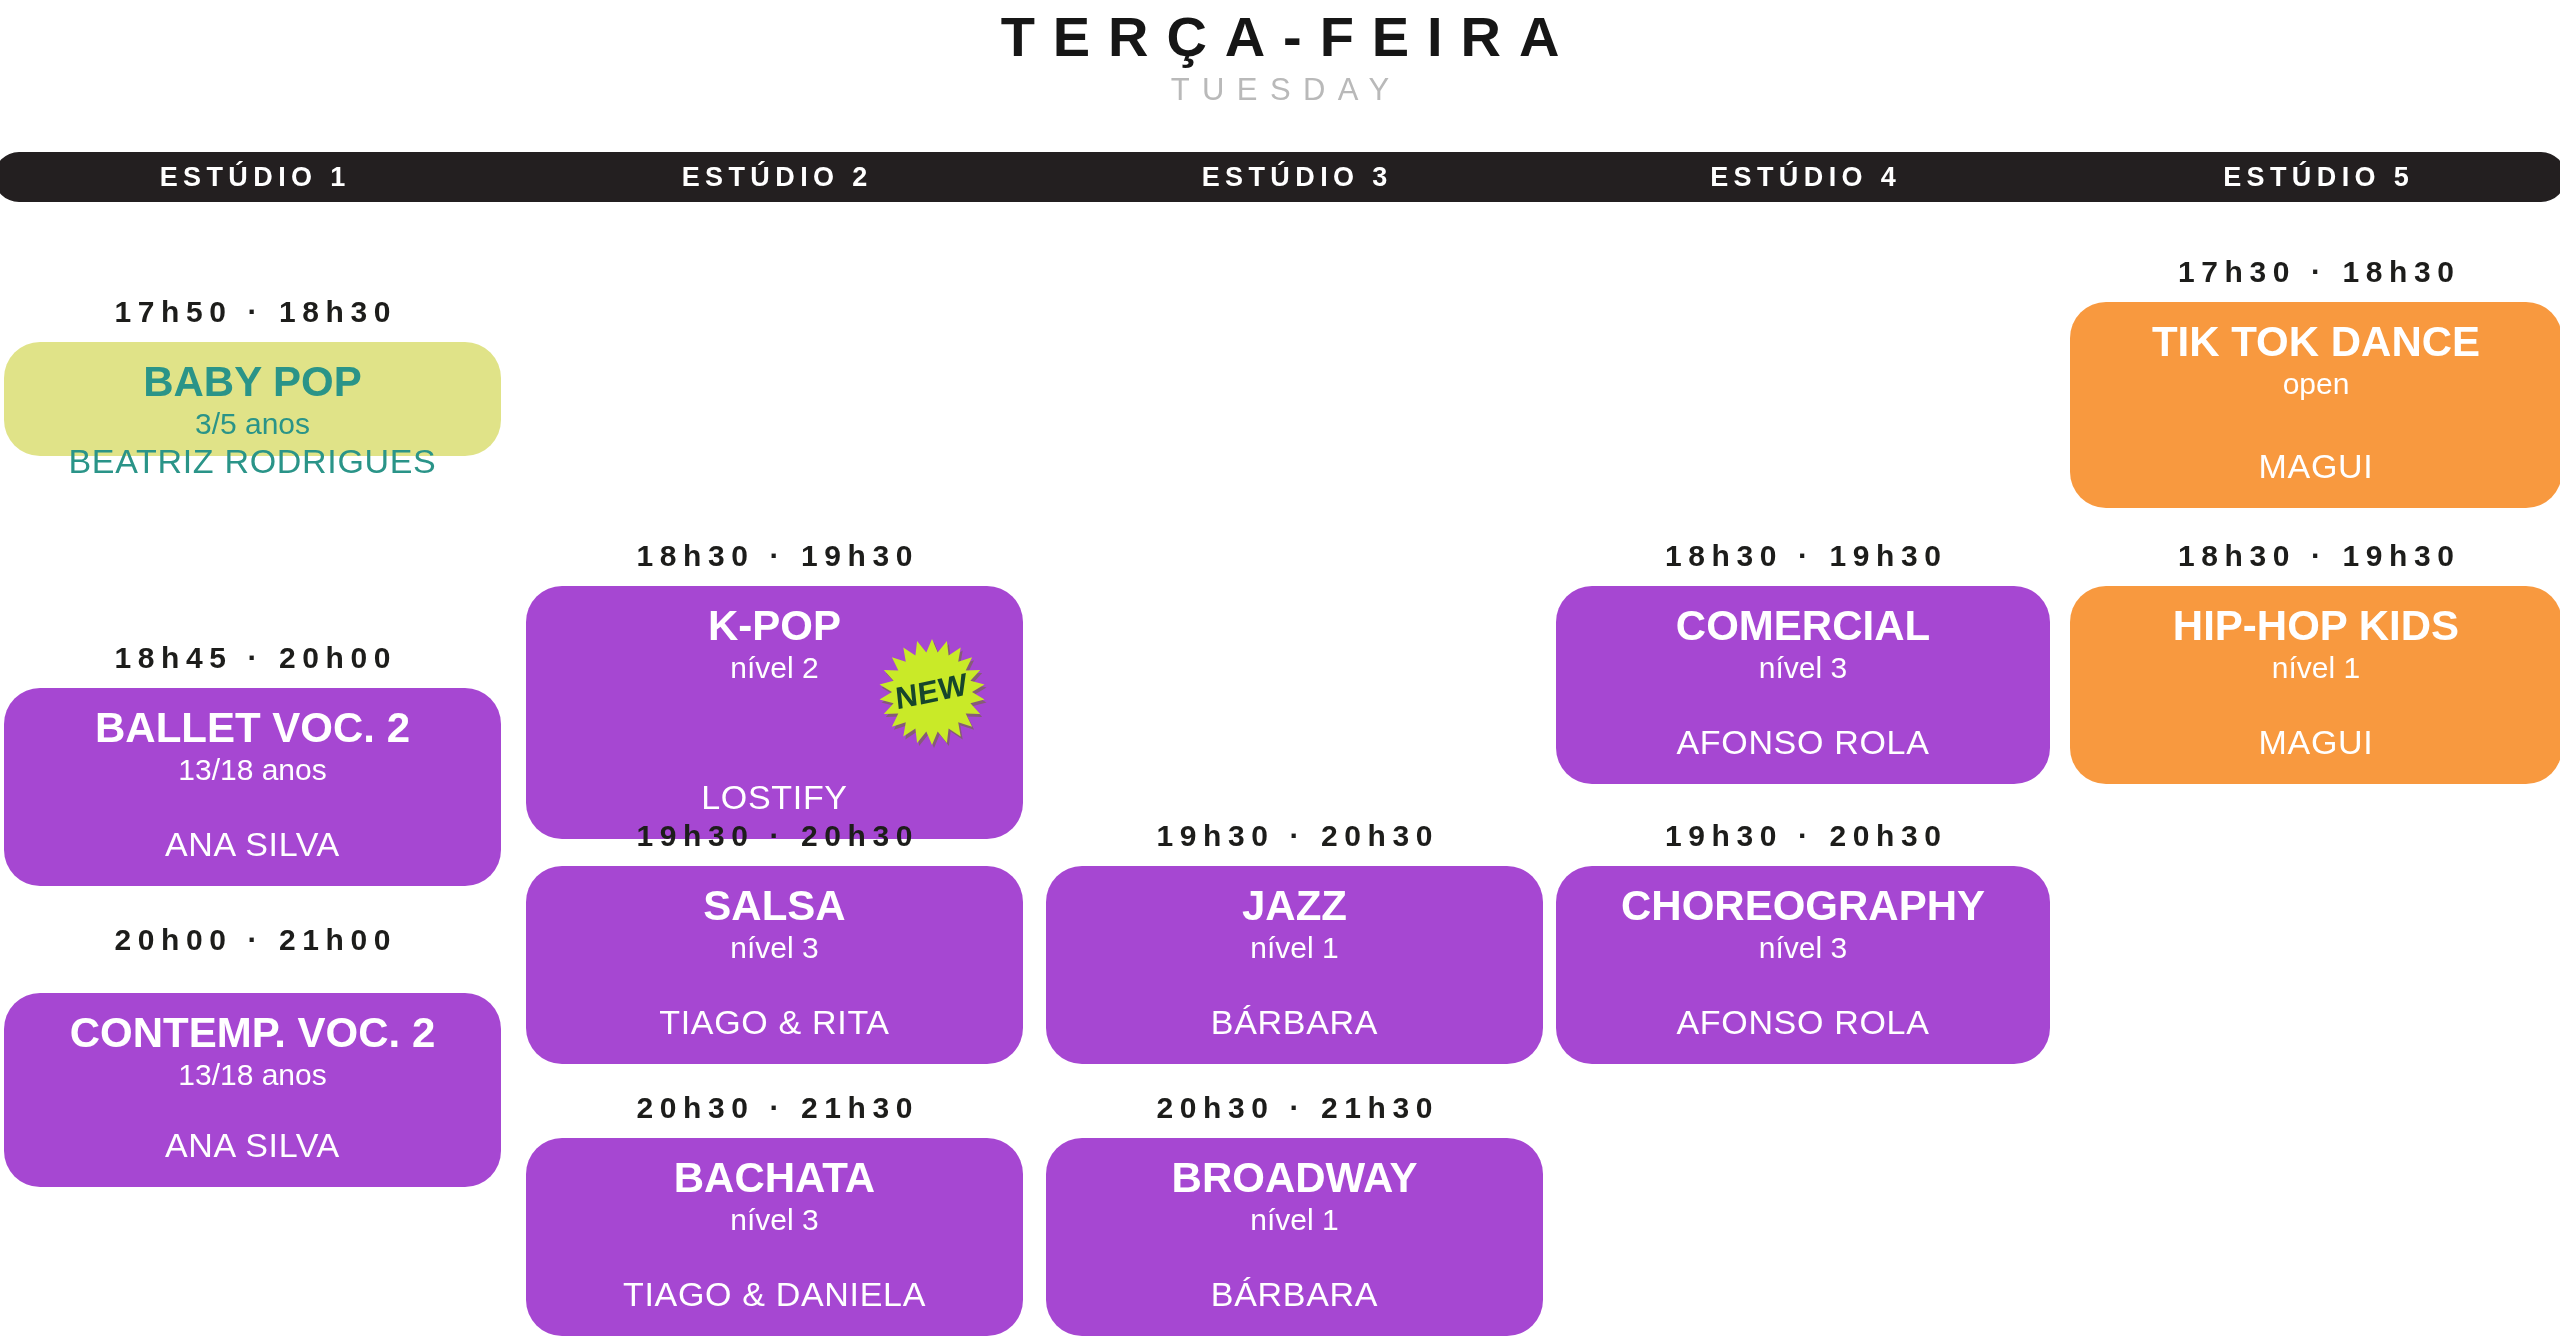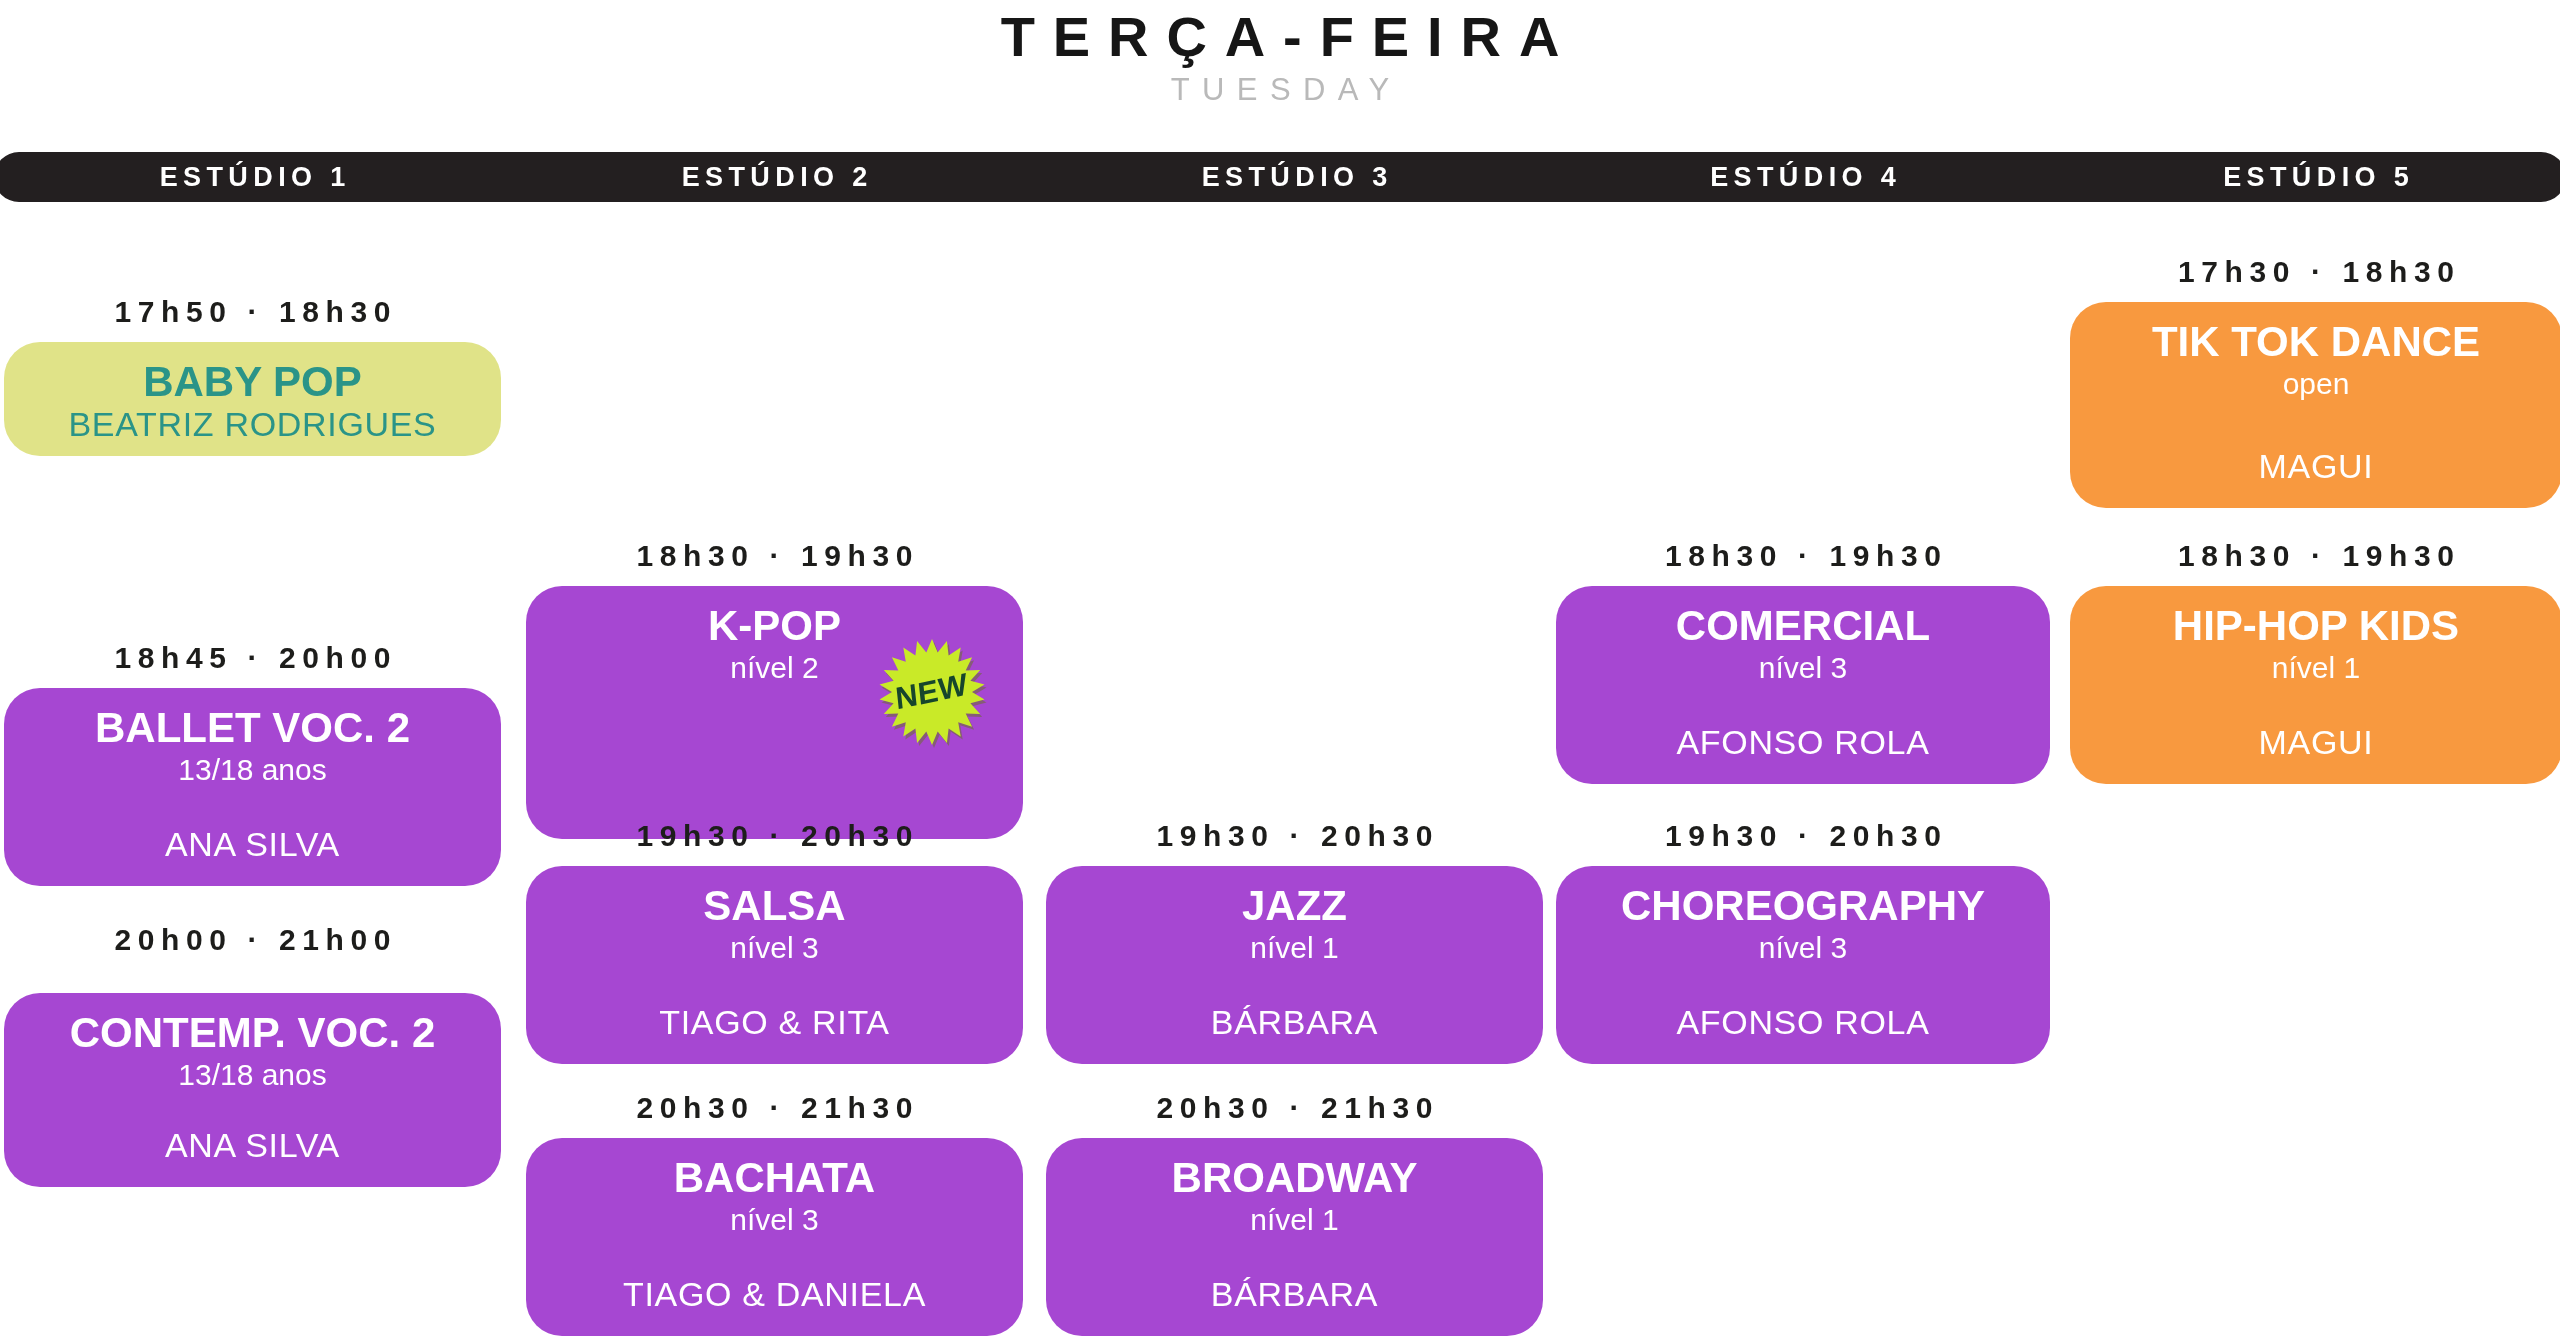--- a/index.html
+++ b/index.html
@@ -72,20 +72,21 @@
     <div class="studio-label" style="left: 1046px; width: 497px;">ESTÚDIO 3</div>
     <div class="studio-label" style="left: 1556px; width: 494px;">ESTÚDIO 4</div>
     <div class="studio-label" style="left: 2070px; width: 492px;">ESTÚDIO 5</div>
   </div>
 <div id="cards-layer">
     <div class="slot" style="left: 4px; top: 292px; width: 497px;">
       <div class="slot-time">17h50 · 18h30</div>
       <div class="card green" style="height: 114px;">
         <div class="card-top">
           <div class="card-name">BABY POP</div>
+          <div class="card-detail">3/5 anos</div>
         </div>
         <div class="card-instructor">BEATRIZ RODRIGUES</div>
       </div>
     </div>
     <div class="slot" style="left: 4px; top: 638px; width: 497px;">
       <div class="slot-time">18h45 · 20h00</div>
       <div class="card purple" style="height: 198px;">
         <div class="card-top">
           <div class="card-name">BALLET VOC. 2</div>
           <div class="card-detail">13/18 anos</div>
@@ -103,20 +104,21 @@
         <div class="card-instructor">ANA SILVA</div>
       </div>
     </div>
     <div class="slot" style="left: 526px; top: 536px; width: 497px;">
       <div class="slot-time">18h30 · 19h30</div>
       <div class="card purple" style="height: 253px;">
         <div class="card-top">
           <div class="card-name">K-POP</div>
           <div class="card-detail">nível 2</div>
         </div>
+        <div class="card-instructor">LOSTIFY</div>
         <div class="new-badge" style="left: 352px; top: 52px;">
           <svg viewBox="0 0 108 108">
             <polygon points="54.0,1.0 59.7,14.4 68.9,3.1 70.6,17.6 82.7,9.4 80.2,23.8 94.1,19.3 87.7,32.4 102.2,32.0 92.4,42.7 106.5,46.5 94.0,54.0 106.5,61.5 92.4,65.3 102.2,76.0 87.7,75.6 94.1,88.7 80.2,84.2 82.7,98.6 70.6,90.4 68.9,104.9 59.7,93.6 54.0,107.0 48.3,93.6 39.1,104.9 37.4,90.4 25.3,98.6 27.8,84.2 13.9,88.7 20.3,75.6 5.8,76.0 15.6,65.3 1.5,61.5 14.0,54.0 1.5,46.5 15.6,42.7 5.8,32.0 20.3,32.4 13.9,19.3 27.8,23.8 25.3,9.4 37.4,17.6 39.1,3.1 48.3,14.4" fill="#c9ea28"></polygon>
           </svg>
           <div class="new-badge-label">NEW</div>
         </div>
       </div>
     </div>
     <div class="slot" style="left: 526px; top: 816px; width: 497px;">
       <div class="slot-time">19h30 · 20h30</div>

